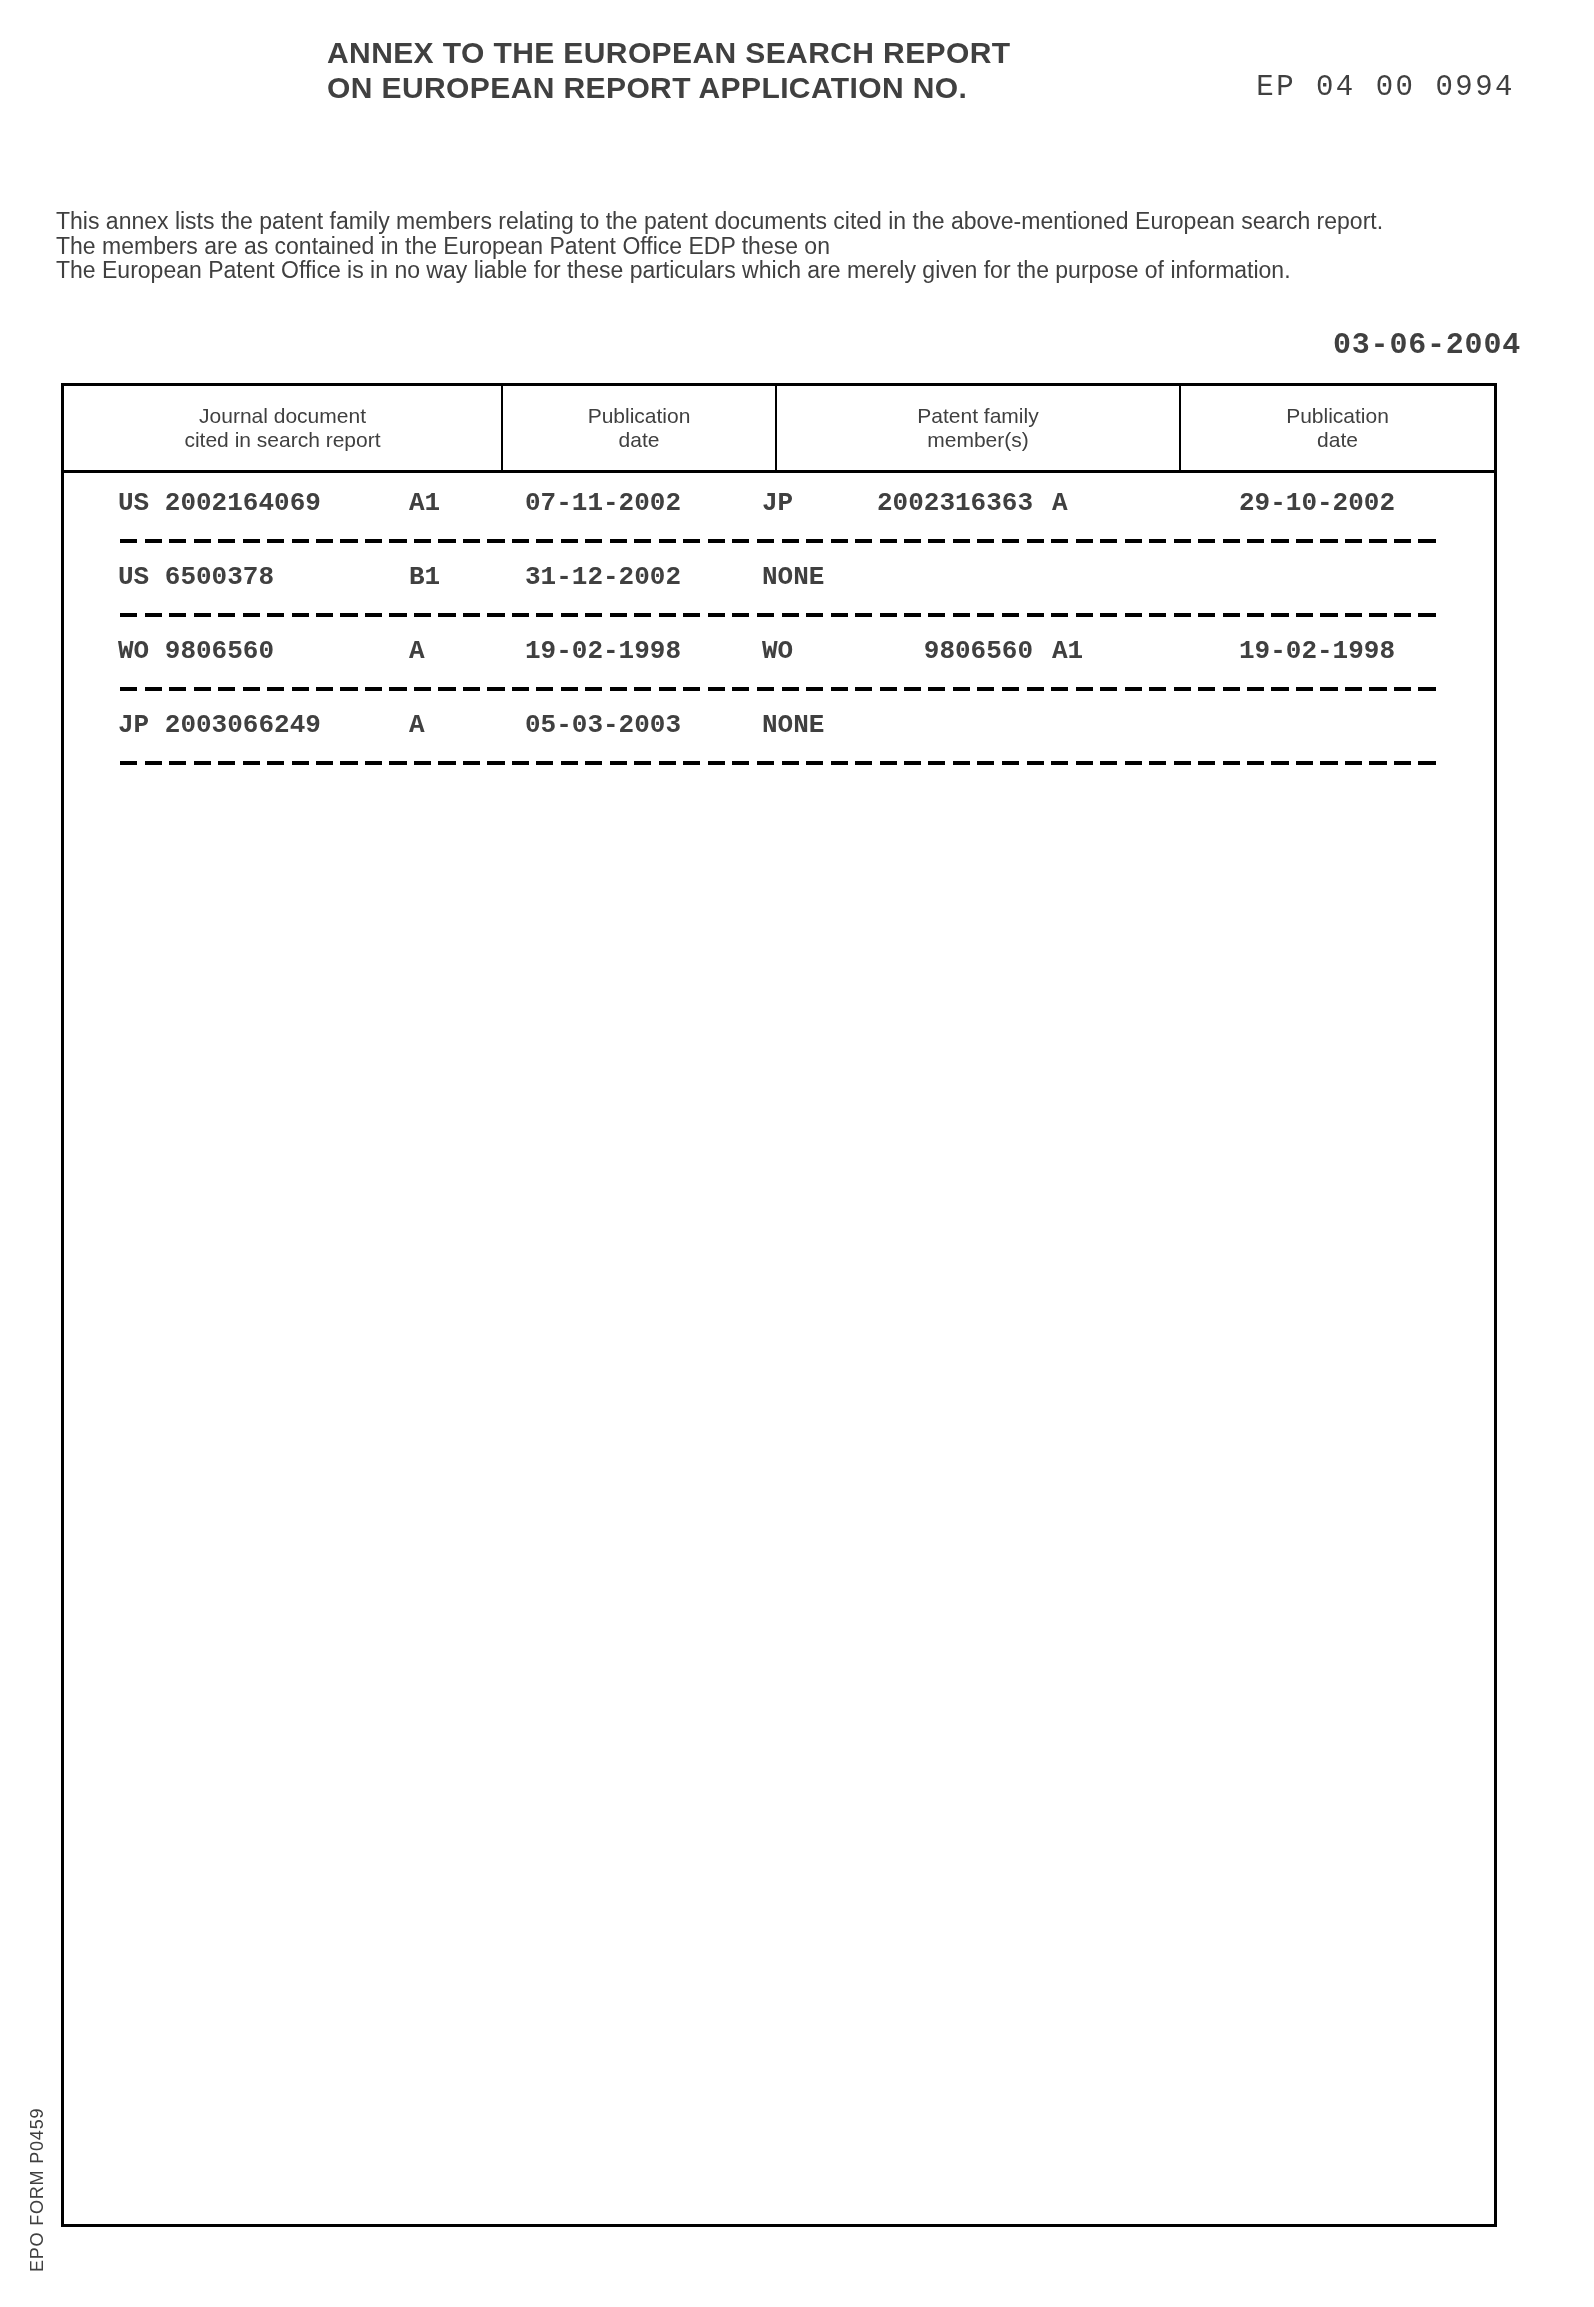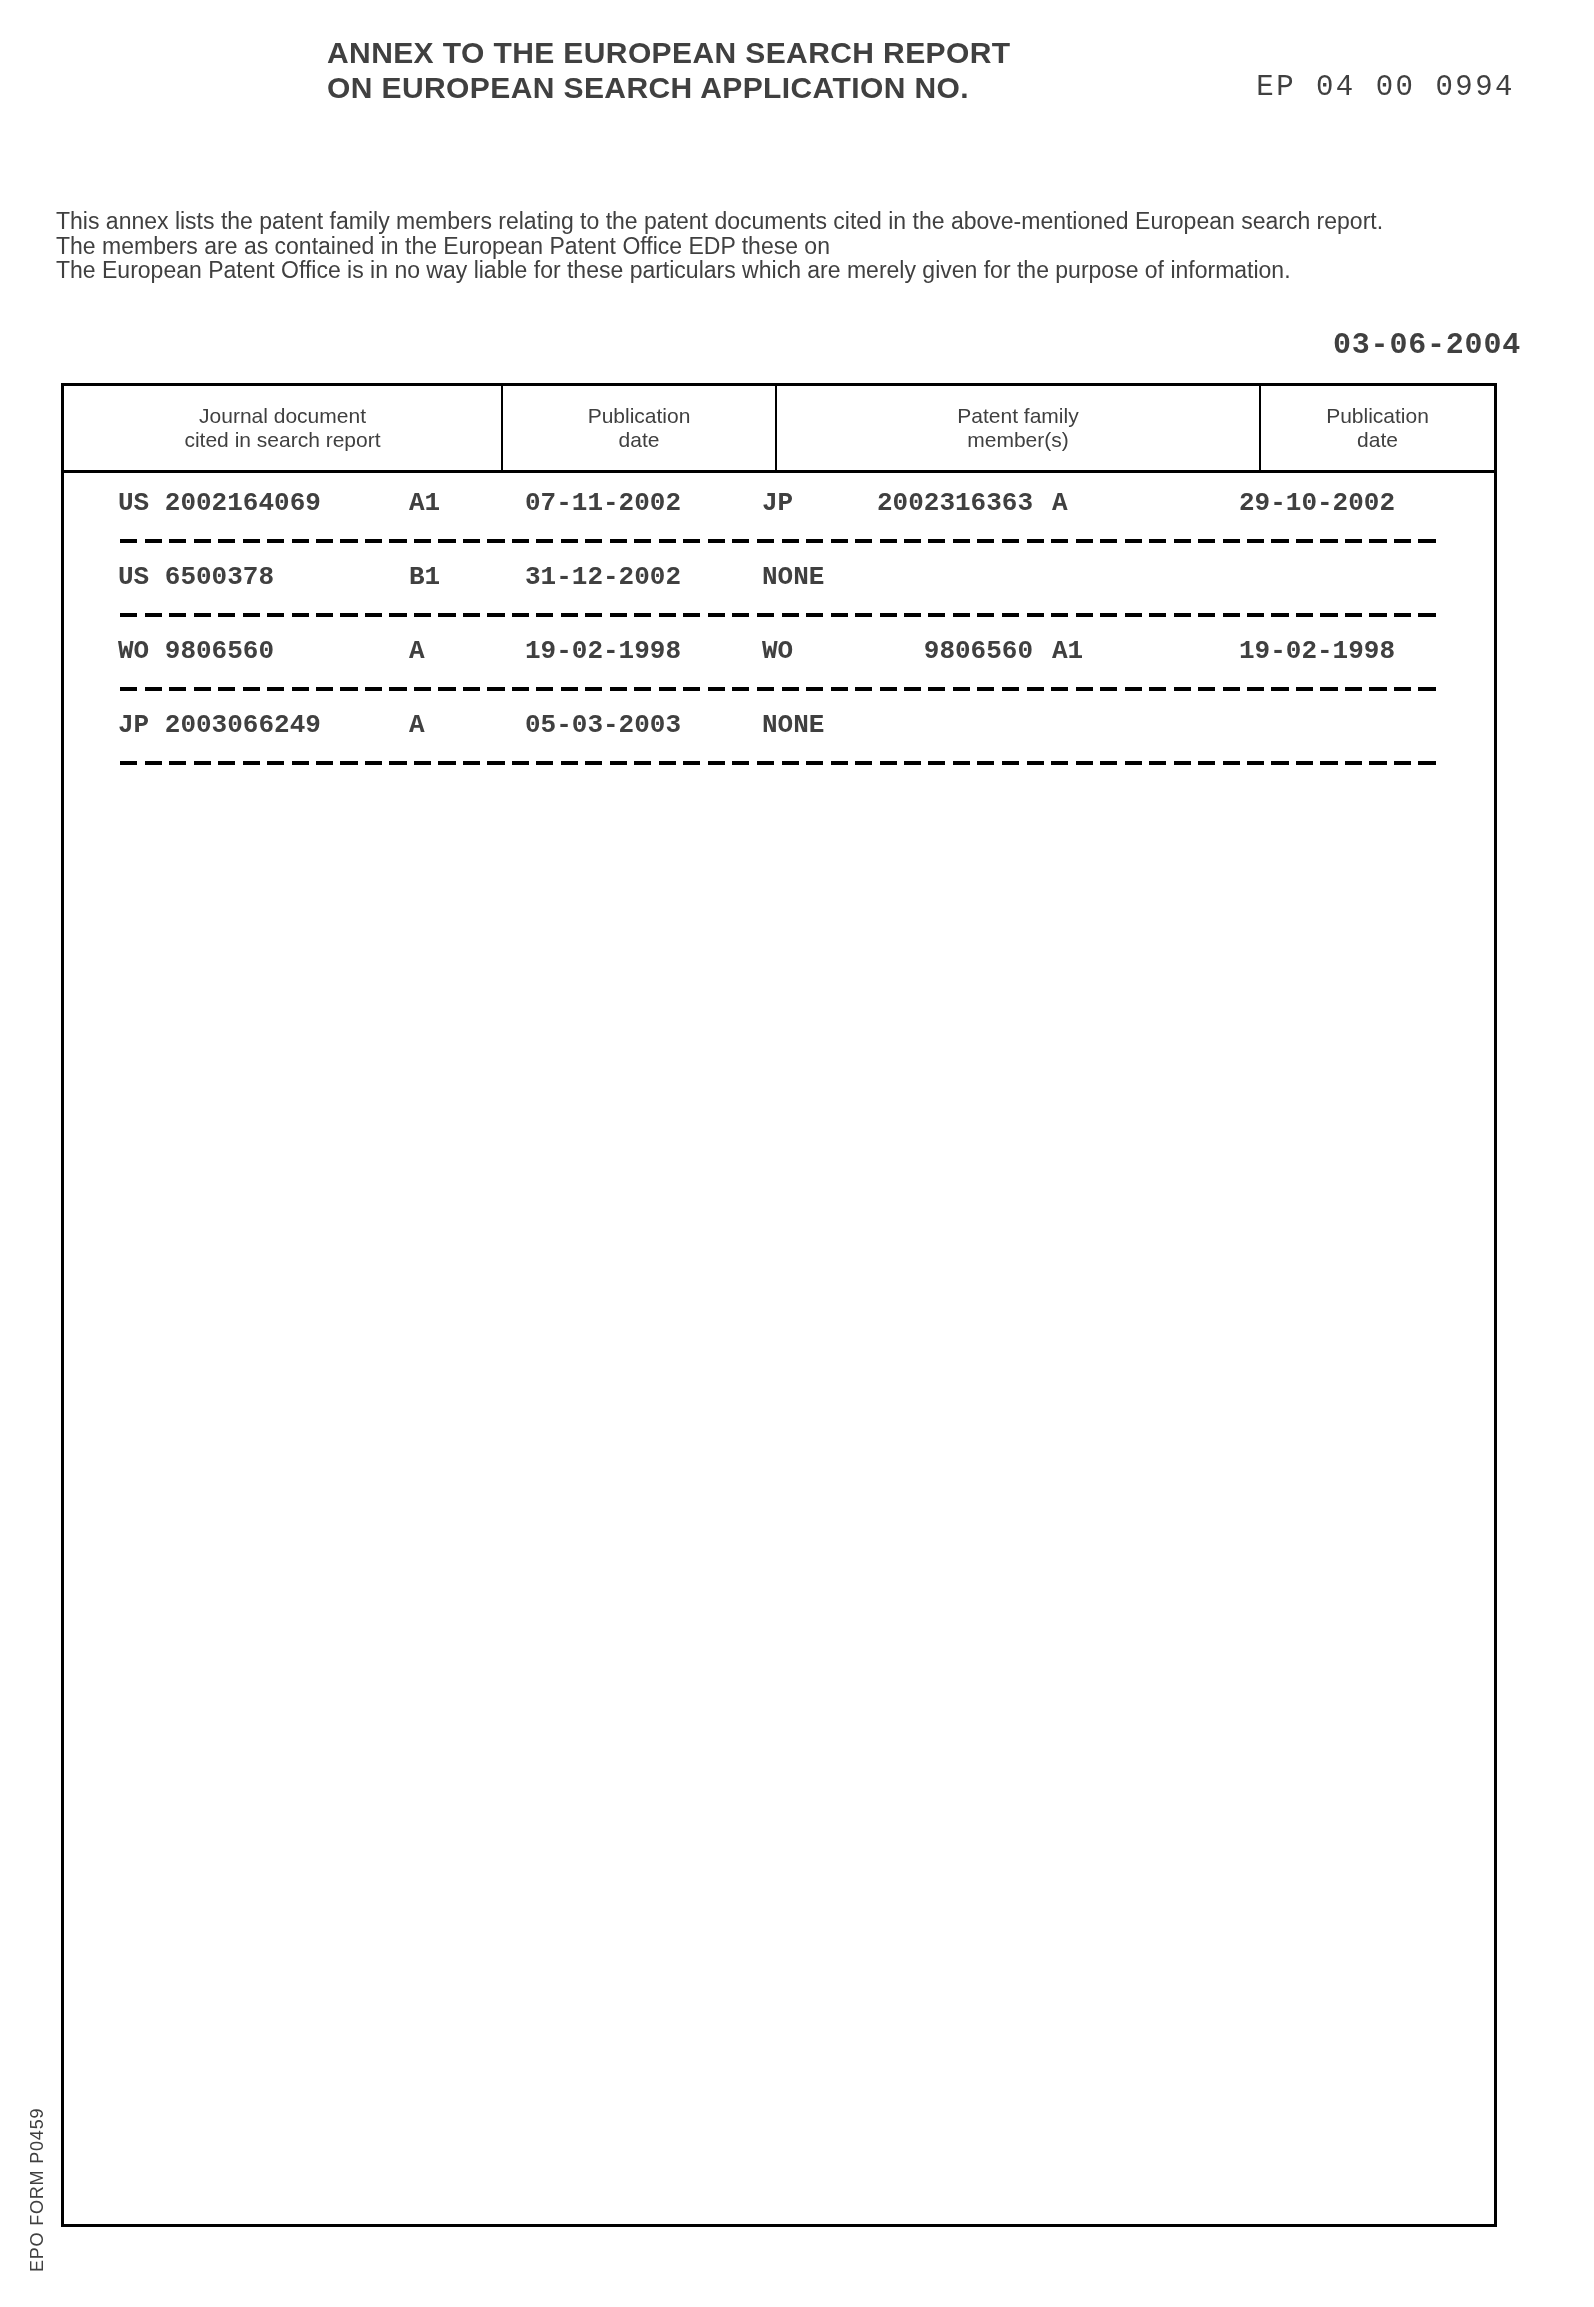--- a/index.html
+++ b/index.html
@@ -40,21 +40,21 @@
     border:3.4px solid #000; box-sizing:border-box;
   }
   .thead {
     display:flex; height:84px;
     border-bottom:3.4px solid #000;
     text-align:center; font-size:21px; line-height:24px;
   }
   .th { display:flex; flex-direction:column; justify-content:center; box-sizing:border-box; }
   .th-1 { width:439px; border-right:2.5px solid #000; }
   .th-2 { width:274px; border-right:2.5px solid #000; }
-  .th-3 { width:484px; border-right:2.5px solid #000; }
+  .th-3 { width:404px; border-right:2.5px solid #000; }
   .th-4 { flex:1; }
 
   .tbody {
     position:relative; padding-top:10px;
     font-family:"Liberation Mono", monospace;
     font-weight:bold; font-size:26px;
   }
   .row { position:relative; height:74px; }
   .cell { position:absolute; top:3.4px; line-height:34px; white-space:pre; }
   .c-cited { left:54px; }
@@ -80,21 +80,21 @@
     font-size:25px; white-space:nowrap;
   }
 </style>
 </head>
 <body>
 
 <div class="page">
 
   <div class="title-block">
     <div>ANNEX TO THE EUROPEAN SEARCH REPORT</div>
-    <div>ON EUROPEAN SEARCH APPLICATION NO.</div>
+    <div>ON EUROPEAN REPORT APPLICATION NO.</div>
   </div>
   <div class="app-no">EP 04 00 0994</div>
 
   <div class="intro">
     <div>This annex lists the patent family members relating to the patent documents cited in the above-mentioned European search report.</div>
     <div>The members are as contained in the European Patent Office EDP these on</div>
     <div>The European Patent Office is in no way liable for these particulars which are merely given for the purpose of information.</div>
   </div>
 
   <div class="report-date">03-06-2004</div>

